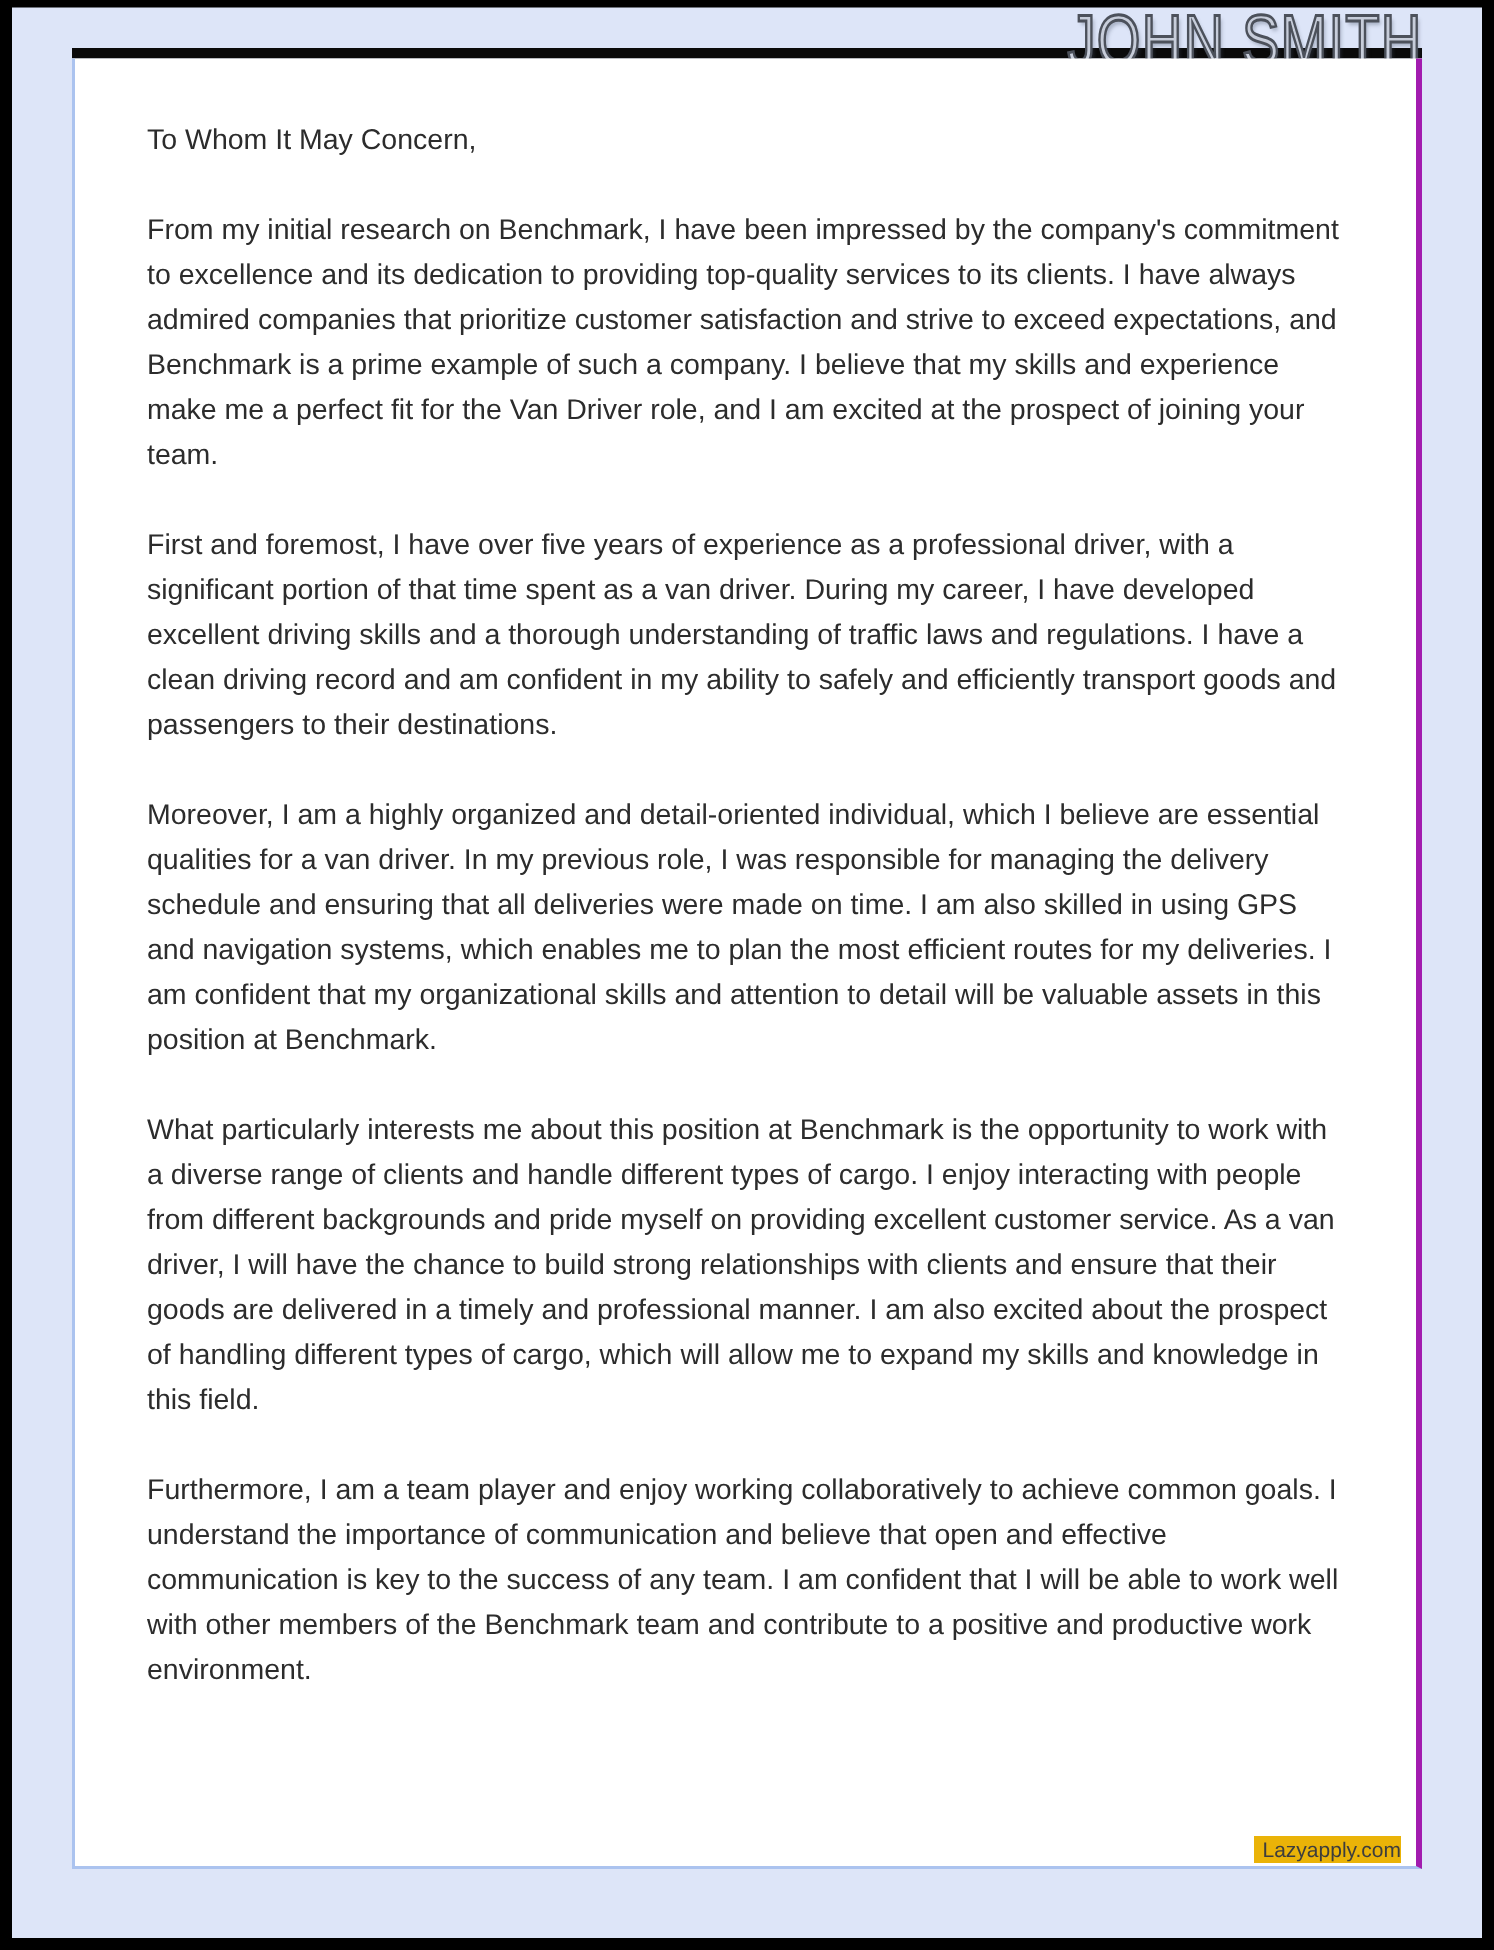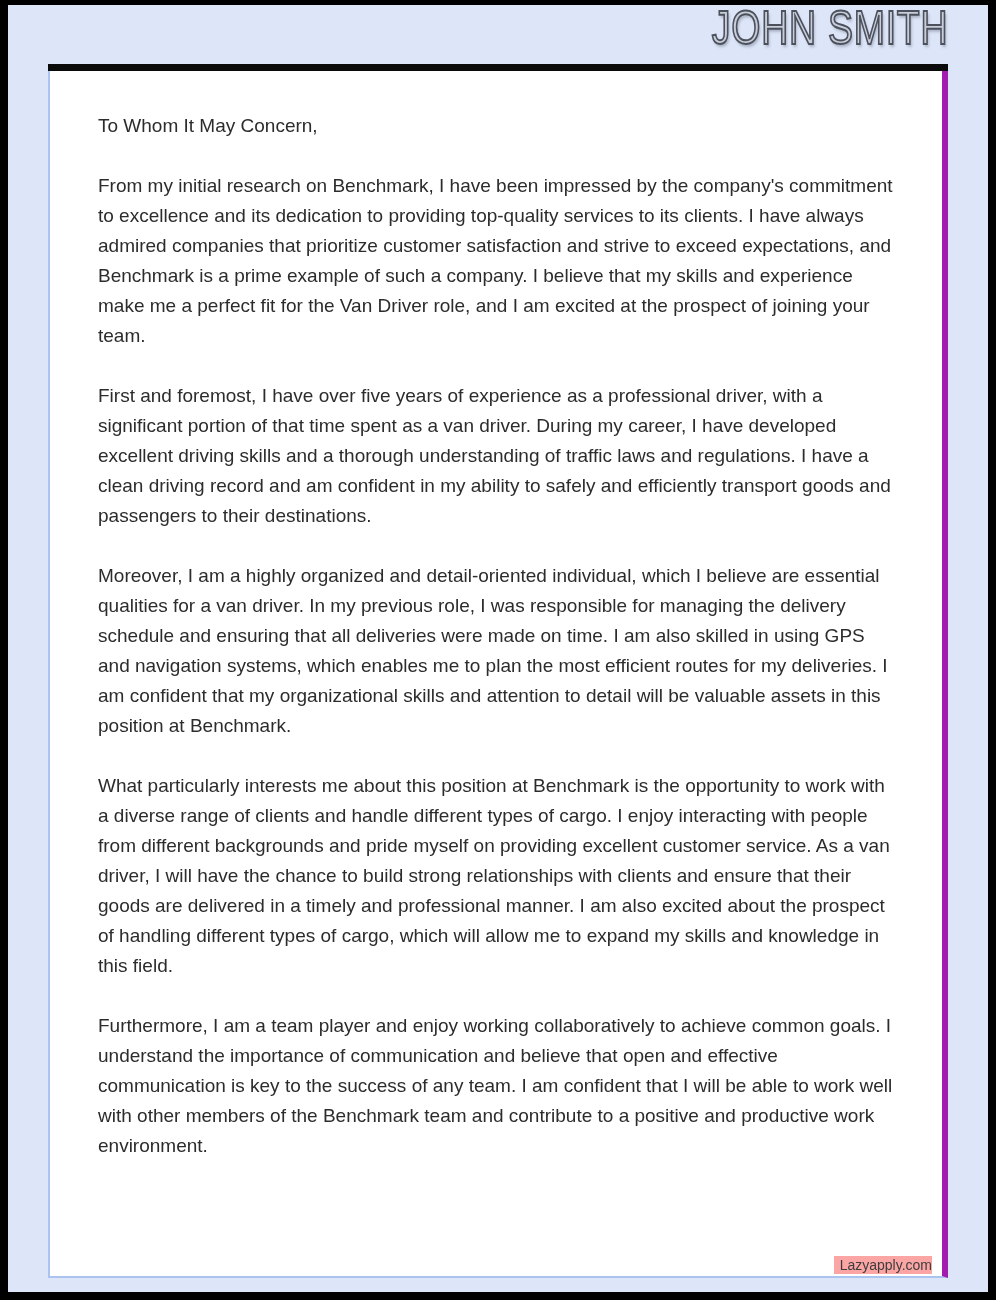--- a/index.html
+++ b/index.html
@@ -12,21 +12,21 @@
     background: #dde5f8;
     border-top: 5px solid #000;
     border-left: 8px solid #000;
     border-right: 8px solid #000;
     border-bottom: 8px solid #000;
     position: relative;
     overflow: hidden;
   }
 
   .header-band {
-    height: 59px;
+    height: 27px;
     position: relative;
   }
 
   .header-name {
     position: absolute;
     right: 40px;
     top: -3px;
     font-size: 48px;
     line-height: 52px;
     font-weight: 400;
@@ -42,21 +42,21 @@
   .header-divider {
     height: 7px;
     background: #0a0a0a;
     margin: 0 40px;
   }
 
   .letter-sheet {
     margin: 0 40px;
     background: #ffffff;
     border-left: 2px solid #abc3ef;
-    border-right: 6px solid #a21caf;
+    border-right: 4px solid #a21caf;
     border-bottom: 2px solid #abc3ef;
     height: 1207px;
     padding: 40px 48px 0 48px;
     overflow: hidden;
     position: relative;
   }
 
   .letter-body {
     width: 802px;
     font-size: 19px;
@@ -66,21 +66,21 @@
 
   .letter-body p { margin: 0 0 30px 0; }
 
   .brand-watermark {
     position: absolute;
     right: 10px;
     bottom: 2px;
     font-size: 14px;
     line-height: 18px;
     color: #3d3d3d;
-    background: #fca5a5;
+    background: #eab308;
     padding-left: 6px;
   }
 </style>
 </head>
 <body>
 
 <div class="page-frame">
 
   <div class="header-band">
     <div class="header-name">JOHN SMITH</div>

